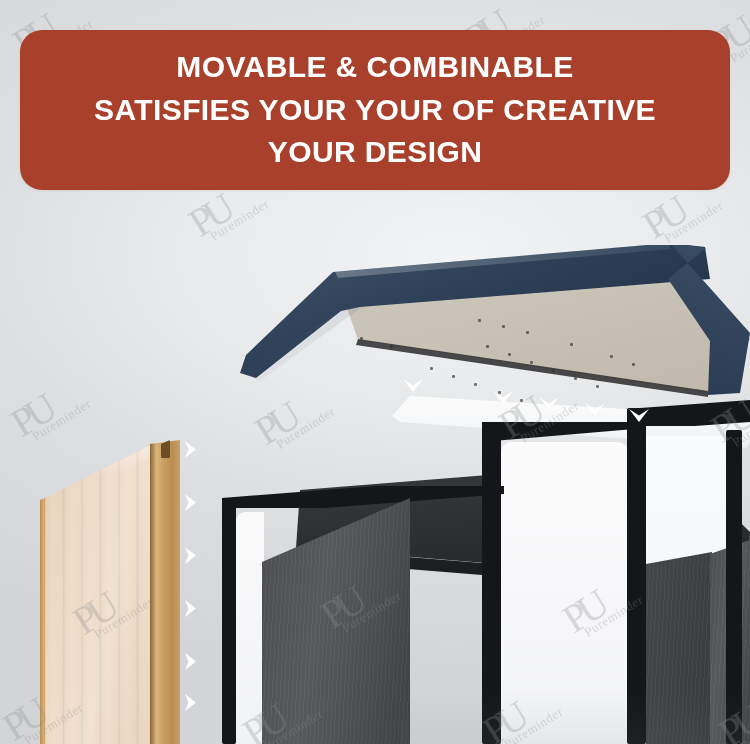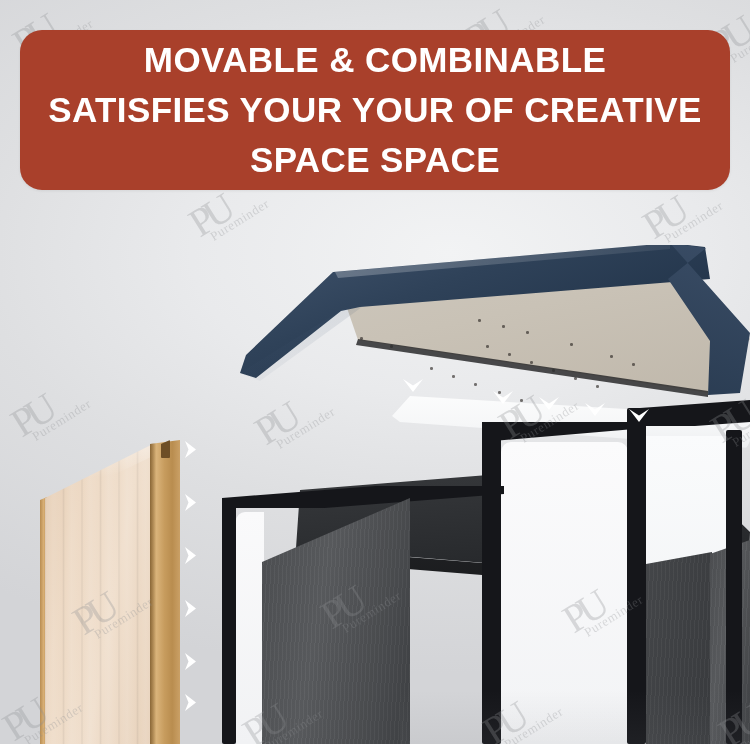--- a/index.html
+++ b/index.html
@@ -60,21 +60,21 @@
     border-radius:22px;
     z-index:20;
     display:flex;
     flex-direction:column;
     align-items:center;
     justify-content:center;
     box-shadow:0 1px 3px rgba(0,0,0,.07);
   }
   #banner .line {
     color:#ffffff;
-    font-size:35px;
+    font-size:30px;
     font-weight:700;
     letter-spacing:.4px;
     line-height:1.42;
     text-align:center;
     white-space:nowrap;
   }
 
   
   #scene { position:absolute; inset:0; z-index:4; }
 
@@ -467,16 +467,16 @@
       </div>
       <div class="wm" style="left: 716px; top: 700px; transform: rotate(-32deg); color: rgb(142, 144, 147);">
         <span class="wm-mono">PU</span>
         <span class="wm-name">Pureminder</span>
       </div>
     </div>
 
   <div id="banner">
     <div class="line">MOVABLE &amp; COMBINABLE</div>
     <div class="line">SATISFIES YOUR YOUR OF CREATIVE</div>
-    <div class="line">SPACE SPACE</div>
+    <div class="line">YOUR DESIGN</div>
   </div>
 
 </div>
 
 </body></html>

